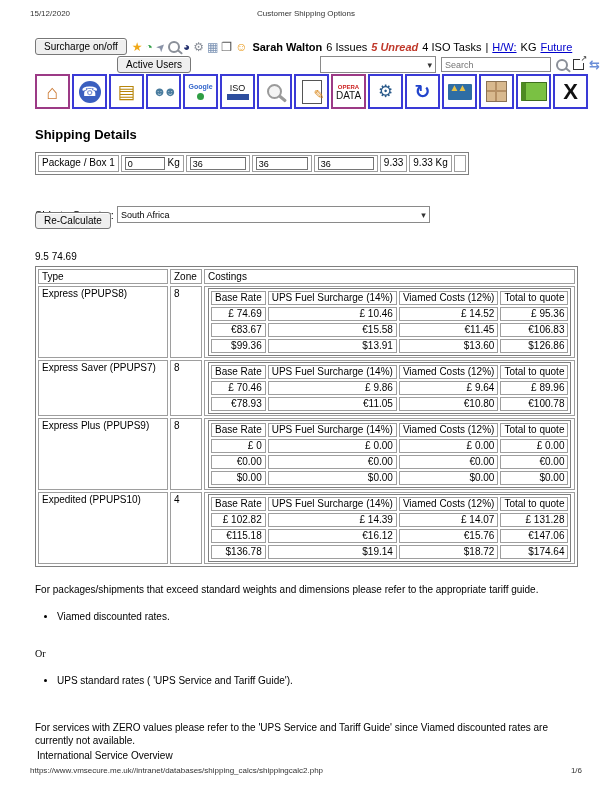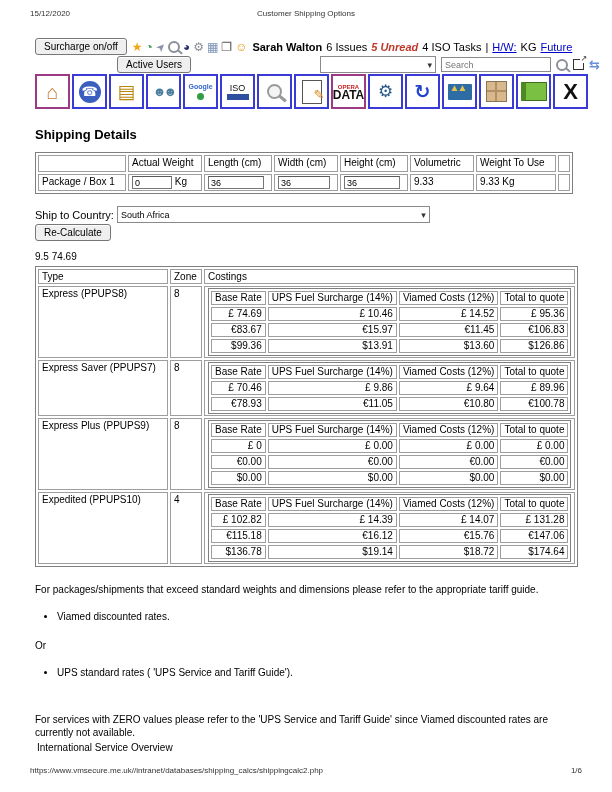--- a/index.html
+++ b/index.html
@@ -71,21 +71,21 @@
   .g-users{color:#4a7c9e;font-size:13px;letter-spacing:-3px;}
   .g-google{font-size:7px;font-weight:bold;color:#3366cc;line-height:8px;}
   .g-gdot{width:7px;height:7px;border-radius:50%;background:#2f9e44;margin-top:2px;}
   .g-iso{font-size:9px;font-weight:normal;color:#111;line-height:9px;}
   .g-isobar{width:22px;height:6px;background:#2e4f9e;margin-top:1px;}
   .mag-big{width:11px;height:11px;border:2px solid #9a9a9a;border-radius:50%;position:relative;background:#f4f4f4;}
   .mag-big::after{content:"";position:absolute;width:9px;height:3px;background:#9a9a9a;transform:rotate(40deg);right:-7px;bottom:-3px;border-radius:1px;}
   .g-page{width:18px;height:22px;background:#fff;border:1px solid #555;position:relative;}
   .g-page .pen{position:absolute;right:-4px;bottom:1px;color:#d98719;font-size:13px;transform:rotate(0deg);}
   .g-opera1{font-size:6px;font-weight:bold;color:#cc2222;line-height:7px;letter-spacing:0;}
-  .g-opera2{font-size:12px;font-weight:bold;color:#111;line-height:9px;}
+  .g-opera2{font-size:10px;font-weight:normal;color:#111;line-height:9px;}
   .g-gears{color:#2a5a8a;font-size:17px;}
   .g-refresh{color:#2244cc;font-size:19px;font-weight:bold;line-height:20px;}
   .g-chart{width:24px;height:16px;background:#2e6da4;position:relative;border-radius:1px;}
   .g-chart::after{content:"▲▲";position:absolute;top:-2px;left:2px;color:#e8c34a;font-size:10px;letter-spacing:-2px;}
   .g-box{width:19px;height:19px;background:#d8b98e;border:1px solid #8b7355;position:relative;}
   .g-box::before{content:"";position:absolute;left:0;right:0;top:8px;height:2px;background:#b59065;}
   .g-box::after{content:"";position:absolute;top:0;bottom:0;left:8px;width:2px;background:#b59065;}
   .g-book{width:20px;height:17px;background:#7ac143;border:1px solid #3e6f1d;border-left:5px solid #4e8a22;border-radius:1px;}
   .g-close{color:#111;font-size:22px;font-weight:bold;line-height:22px;}
 
@@ -95,40 +95,40 @@
   table.classic{border-collapse:separate;border-spacing:2px;background:#fff;border:1px solid #7f7f7f;}
   table.classic td{border:1px solid #9e9e9e;padding:1px 3px;font-size:10px;background:#fff;vertical-align:top;}
 
   .ship-table{position:absolute;top:152px;left:35px;}
   .ship-table td{height:13px;white-space:nowrap;}
   .cell-input{border:1px solid #767676;border-top-color:#5a5a5a;height:11px;font-size:9px;padding:0 2px;font-family:"Liberation Sans",sans-serif;vertical-align:middle;}  .d-in{width:50px;}
   .narrow{width:4px;padding:0;}
 
   .shipto{position:absolute;top:206px;left:35px;display:flex;align-items:center;gap:3px;font-size:11px;}
   .country-select{width:305px;}
-  .recalc{position:absolute;top:224px;left:35px;}
+  .recalc{position:absolute;top:212px;left:35px;}
   .misc-note{position:absolute;top:251px;left:35px;font-size:10px;}
 
   .cost-table{position:absolute;top:266px;left:35px;}
   .cost-table > tbody > tr > td{vertical-align:top;}
   .type-col{width:122px;}
   .zone-col{width:24px;}
   .cost-col{width:352px;padding:2px;}
   table.nested{border:1px solid #7f7f7f;margin:0;}
   table.nested td{padding:0px 3px;height:12px;line-height:12px;white-space:nowrap;}
   .sub-h0{width:52px;}
   .sub-h1{width:128px;}
   .sub-h2{width:96px;}
   .sub-h3{width:62px;}
   td.num{text-align:right;}
 
   .notes{position:absolute;top:583px;left:35px;right:25px;font-size:10px;line-height:13px;}
   .notes ul{margin:14px 0 0 22px;padding:0;}
   .notes li{margin-bottom:2px;}
-  .or-line{margin-top:16px;}
+  .or-line{margin-top:24px;font-family:Liberation Serif, serif;}
   .zero-note{margin-top:34px;}
   .overview{margin-top:2px;padding-left:2px;}
 </style>
 </head>
 <body>
 
 <div class="print-hdr">
   <span class="date">15/12/2020</span>
   <span class="title">Customer Shipping Options</span>
 </div>
@@ -226,30 +226,20 @@
   <span class="tool">
       <span class="g-close">X</span>
     </span>
 </div>
 
 <div class="section-title">Shipping Details</div>
 
 <table class="classic ship-table">
   <tbody>
   <tr>
-    <td style="width:80px"></td>
-    <td style="width:66px">Actual Weight</td>
-    <td style="width:60px">Length (cm)</td>
-    <td style="width:56px">Width (cm)</td>
-    <td style="width:60px">Height (cm)</td>
-    <td style="width:56px">Volumetric</td>
-    <td style="width:72px">Weight To Use</td>
-    <td class="narrow"></td>
-  </tr>
-  <tr>
     <td>Package / Box 1</td>
     <td><input class="cell-input" style="width: 34px;" value="0"> <span>Kg</span></td>
     <td><input class="cell-input d-in" value="36" style=""></td>
     <td><input class="cell-input d-in" style="width: 46px;" value="36"></td>
     <td><input class="cell-input d-in" value="36" style=""></td>
     <td>9.33</td>
     <td>9.33 Kg</td>
     <td class="narrow"></td>
   </tr>
   </tbody>
@@ -288,21 +278,21 @@
           <td class="sub-h3">Total to quote</td>
         </tr>
         <tr>
           <td class="num">£ 74.69</td>
           <td class="num">£ 10.46</td>
           <td class="num">£ 14.52</td>
           <td class="num">£ 95.36</td>
         </tr>
         <tr>
           <td class="num">€83.67</td>
-          <td class="num">€15.97</td>
+          <td class="num">€15.58</td>
           <td class="num">€11.45</td>
           <td class="num">€106.83</td>
         </tr>
         <tr>
           <td class="num">$99.36</td>
           <td class="num">$13.91</td>
           <td class="num">$13.60</td>
           <td class="num">$126.86</td>
         </tr>
       </tbody>

